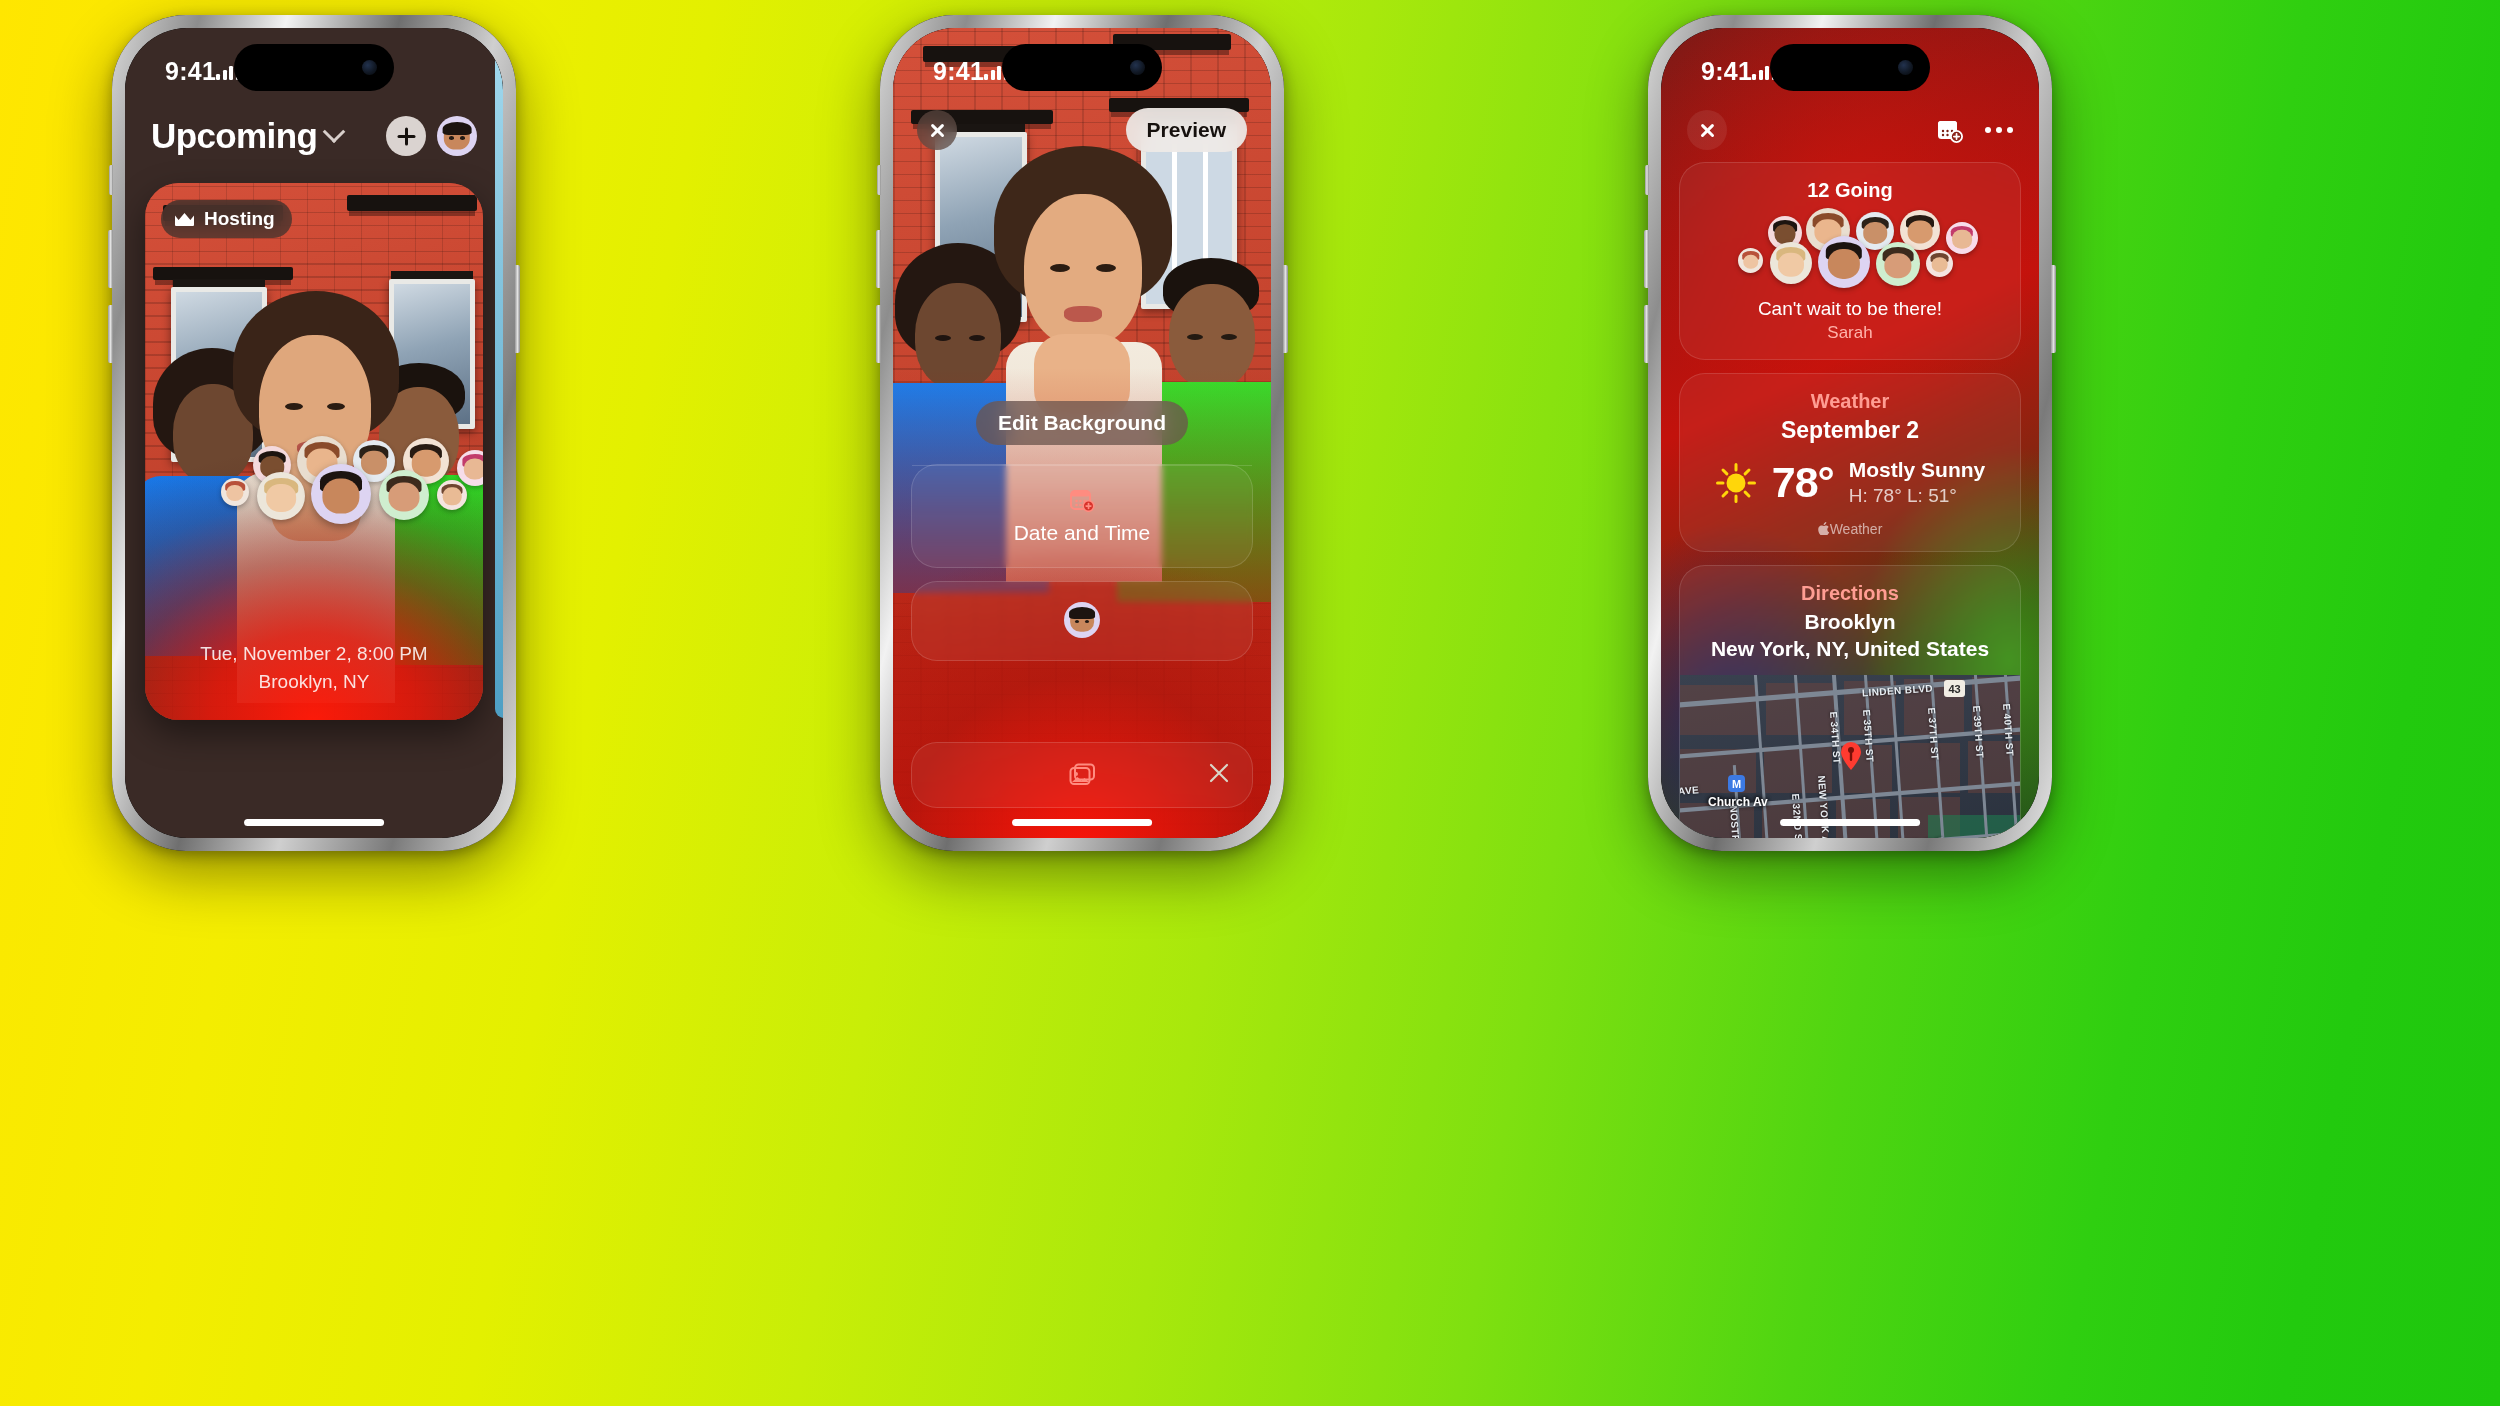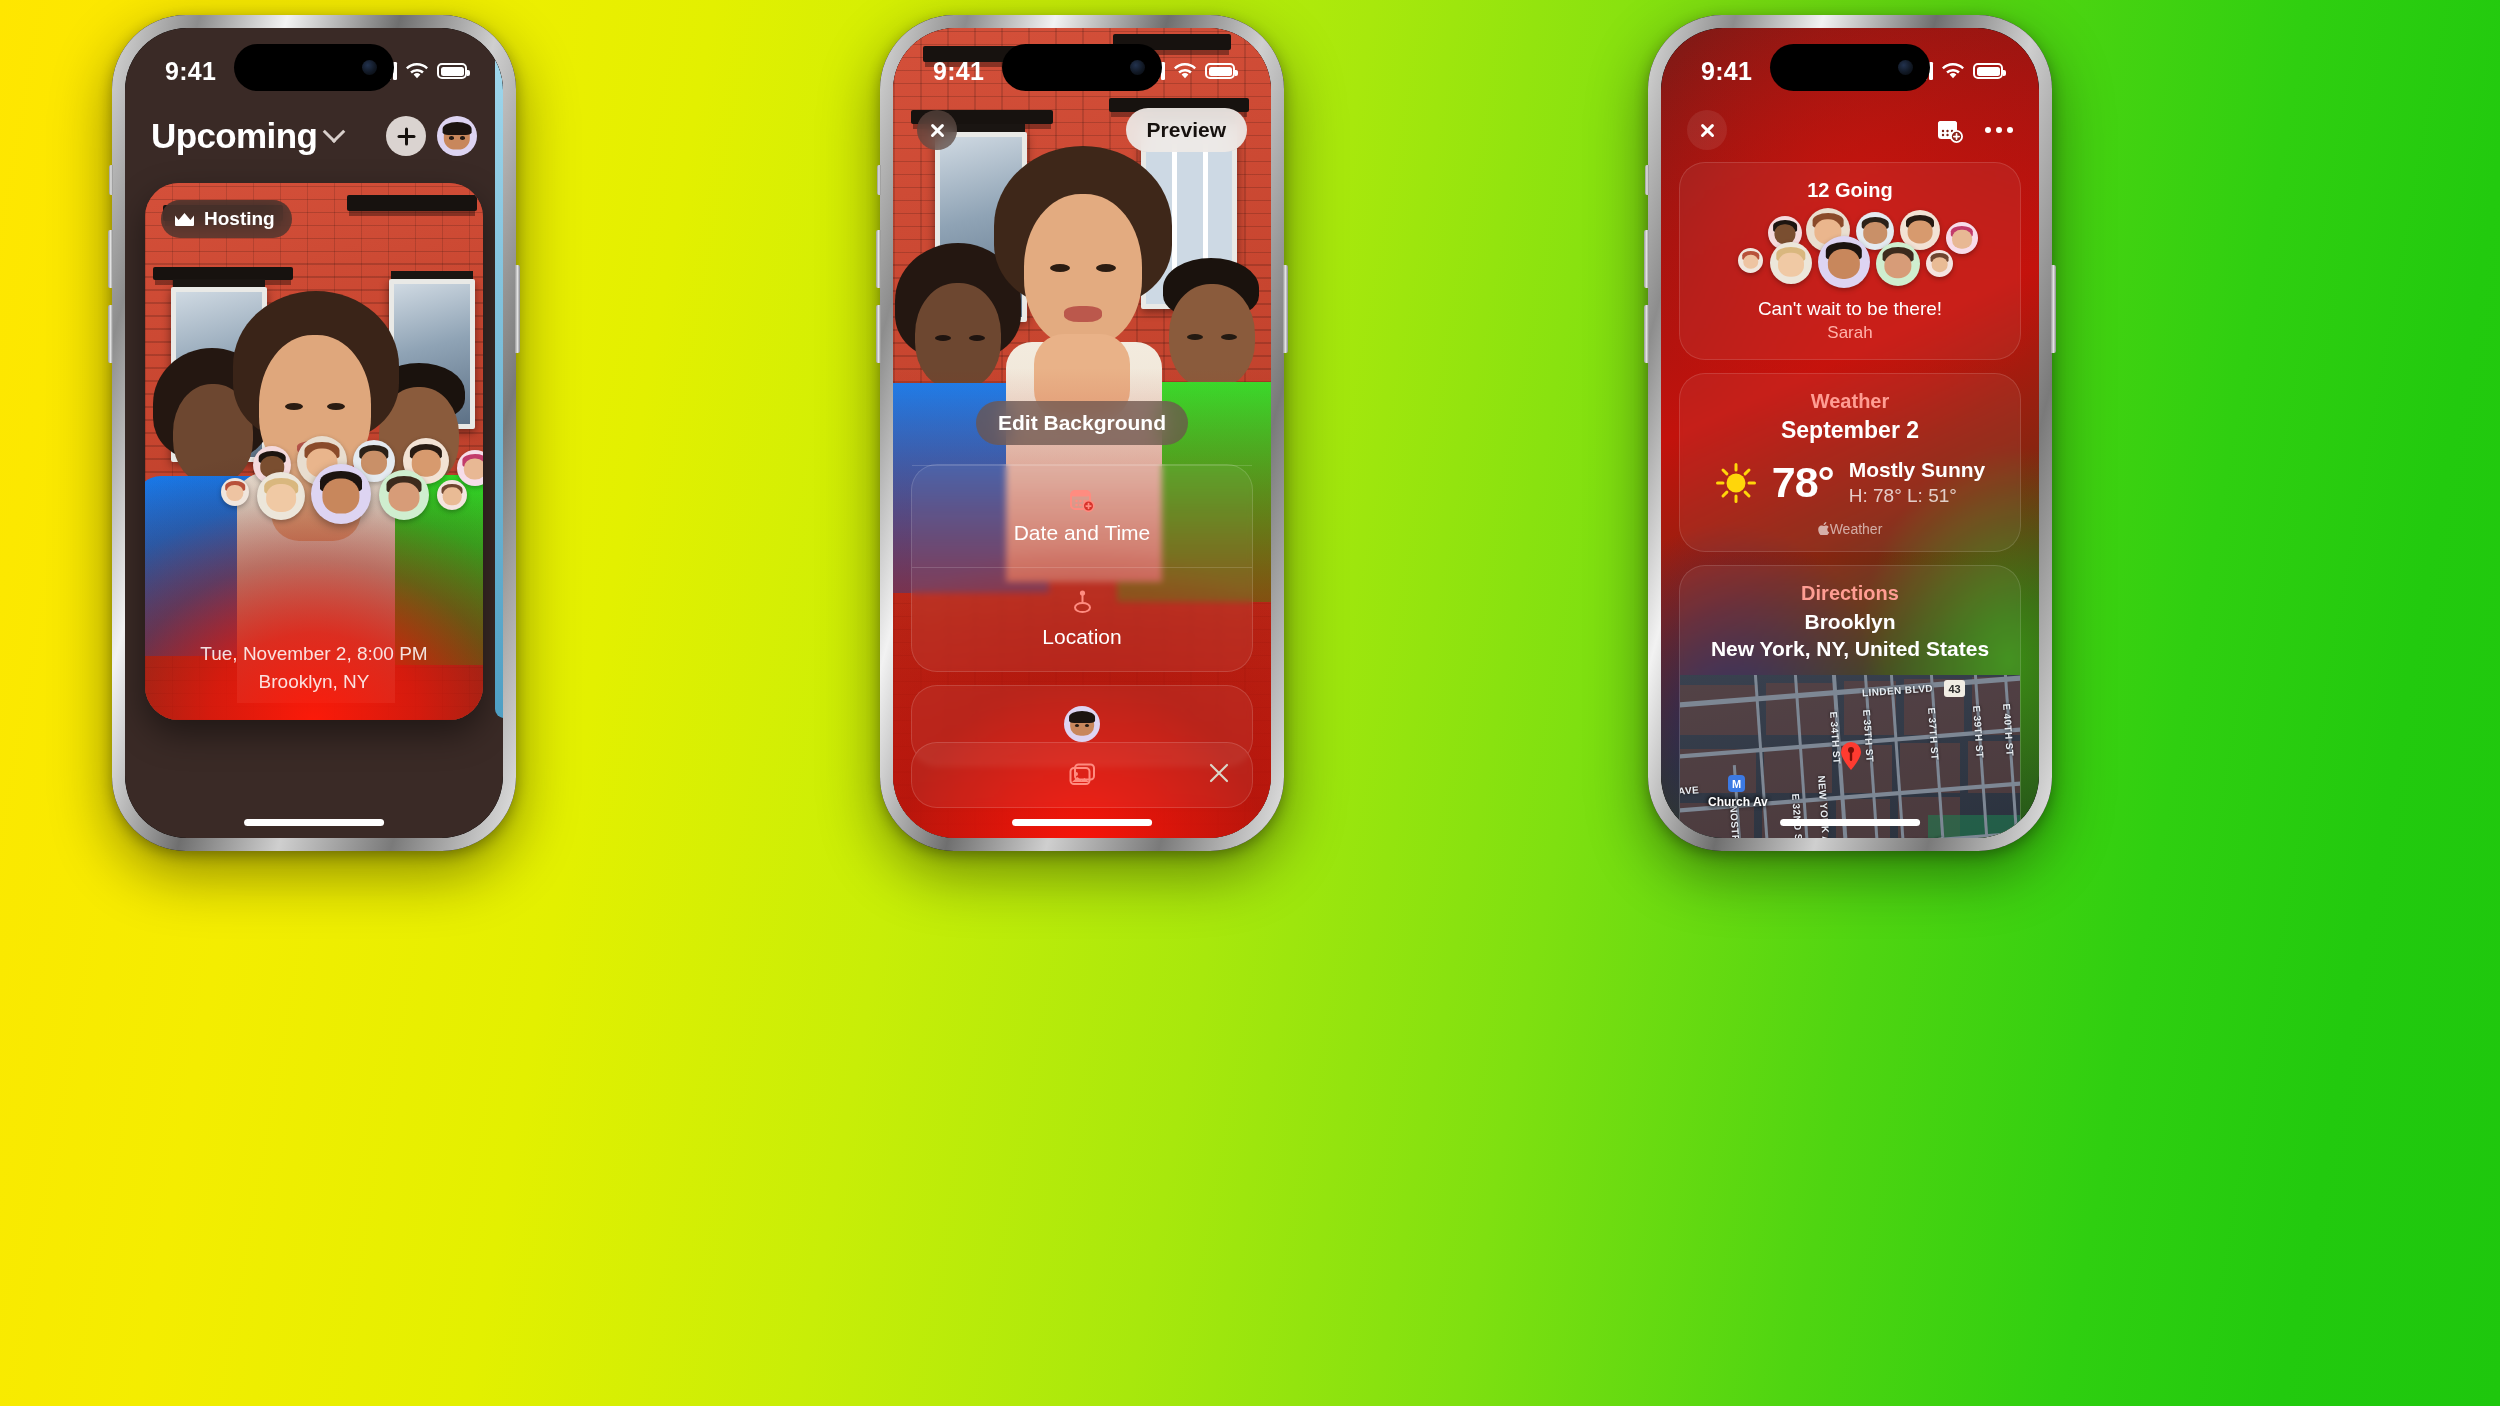--- a/index.html
+++ b/index.html
@@ -53,21 +53,21 @@
     background: #000; z-index: 40;
     display: flex; align-items: center; justify-content: flex-end;
     padding-right: 17px;
   }
   .island .cam {
     width: 15px; height: 15px; border-radius: 50%;
     background: radial-gradient(circle at 38% 35%, #22324e 0%, #101722 58%, #05080d 100%);
   }
   .statusbar {
     position: absolute; top: 0; left: 0; right: 0; height: 64px;
-    display: flex; align-items: center; justify-content: space-between;
+    display: flex; align-items: center; justify-content: flex-start;
     padding: 22px 36px 0 40px; z-index: 39;
     color: #fff;
   }
   .sb-time { font-size: 25px; font-weight: 700; letter-spacing: .3px; }
   .sb-right { display: flex; align-items: center; gap: 9px; }
   .bars { display: flex; align-items: flex-end; gap: 2.5px; height: 18px; }
   .bars i { display:block; width: 4px; background: #fff; border-radius: 1.2px; }
   .bars i:nth-child(1){height:6px} .bars i:nth-child(2){height:10px}
   .bars i:nth-child(3){height:14px} .bars i:nth-child(4){height:18px}
   .batt {
@@ -512,30 +512,20 @@
                 <circle cx="14.5" cy="13" r="1.3" fill="#ff8c80"></circle>
                   <circle cx="6.5" cy="17" r="1.3" fill="#ff8c80"></circle>
                 <circle cx="10.5" cy="17" r="1.3" fill="#ff8c80"></circle>
                 <circle cx="18.5" cy="18" r="5.3" fill="#d8322a" stroke="#ff8c80" stroke-width="1.6"></circle>
                 <rect x="17.7" y="14.8" width="1.7" height="6.4" rx=".8" fill="#ff8c80"></rect>
                 <rect x="15.3" y="17.2" width="6.4" height="1.7" rx=".8" fill="#ff8c80"></rect>
               </svg>
             </div>
             <div class="lbl">Date and Time</div>
           </div>
-          <div class="fld row-sep">
-            <div class="ico">
-              <svg width="19" height="26" viewBox="0 0 19 26">
-                <path d="M9.5 2v11" stroke="#ff8c80" stroke-width="2" stroke-linecap="round"></path>
-                <circle cx="9.5" cy="3" r="2.6" fill="#ff8c80"></circle>
-                <ellipse cx="9.5" cy="17.5" rx="7.5" ry="4.6" fill="none" stroke="#ff8c80" stroke-width="2"></ellipse>
-              </svg>
-            </div>
-            <div class="lbl">Location</div>
-          </div>
         </div>
 
         <div class="glassbox host-box" style="margin-top: 13px;">
           <div class="avatar-memoji" style="margin:0 auto;width:36px;height:36px">
             <div class="memoji-face"></div>
               <div class="memoji-hair"></div>
             <div class="memoji-eye" style="left:30%"></div>
               <div class="memoji-eye" style="right:30%"></div>
           </div>
 

